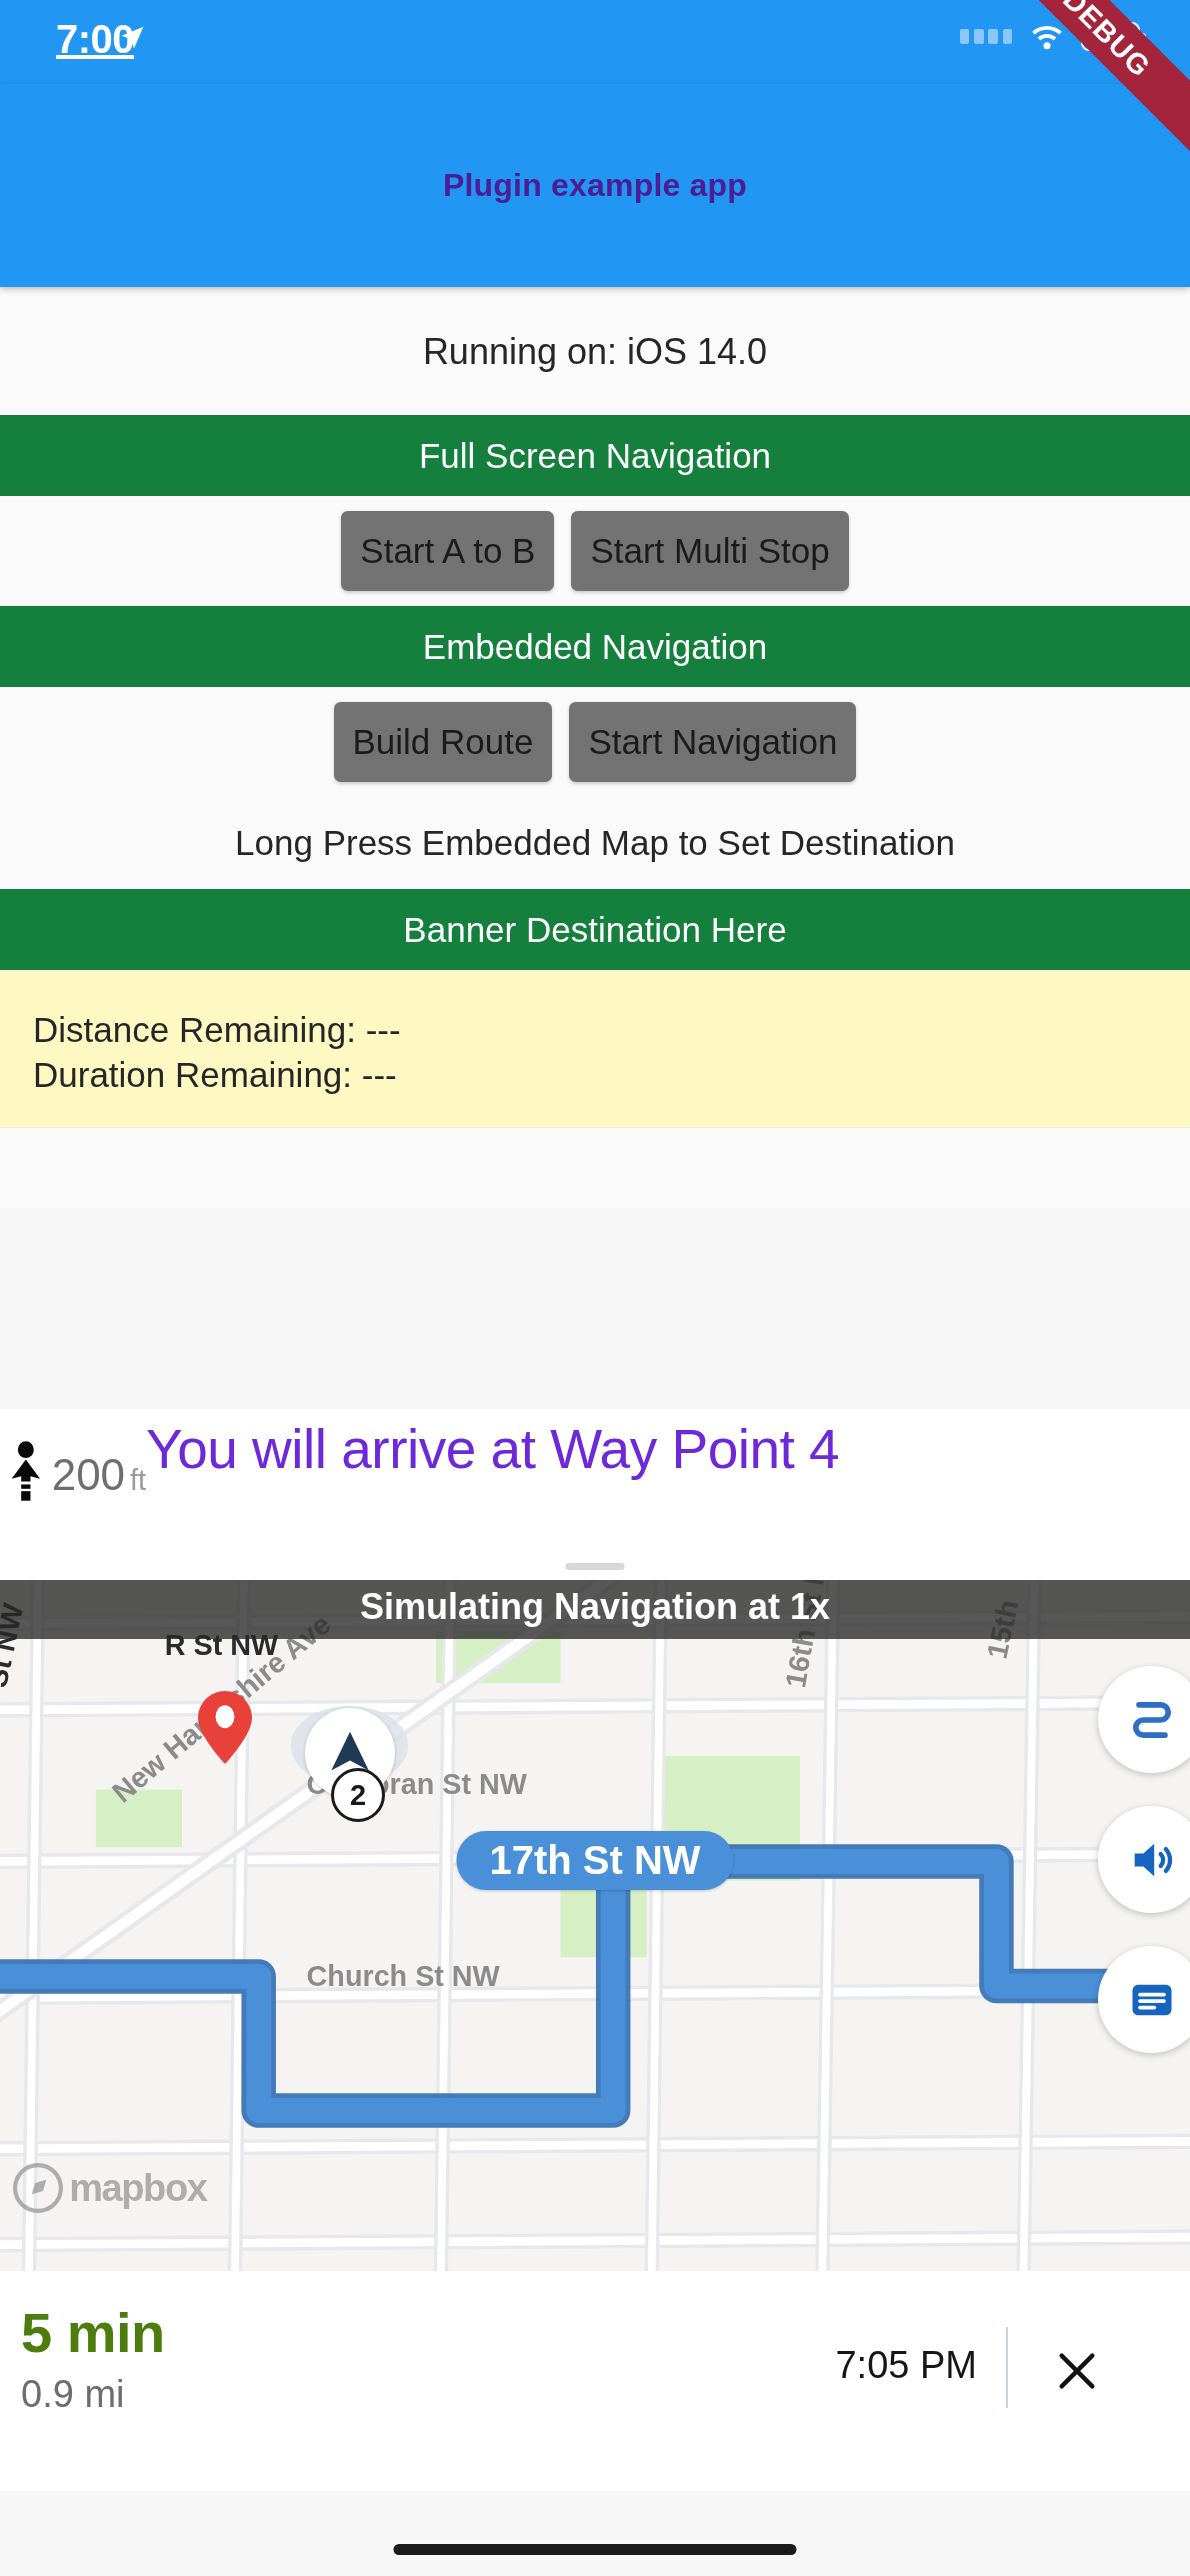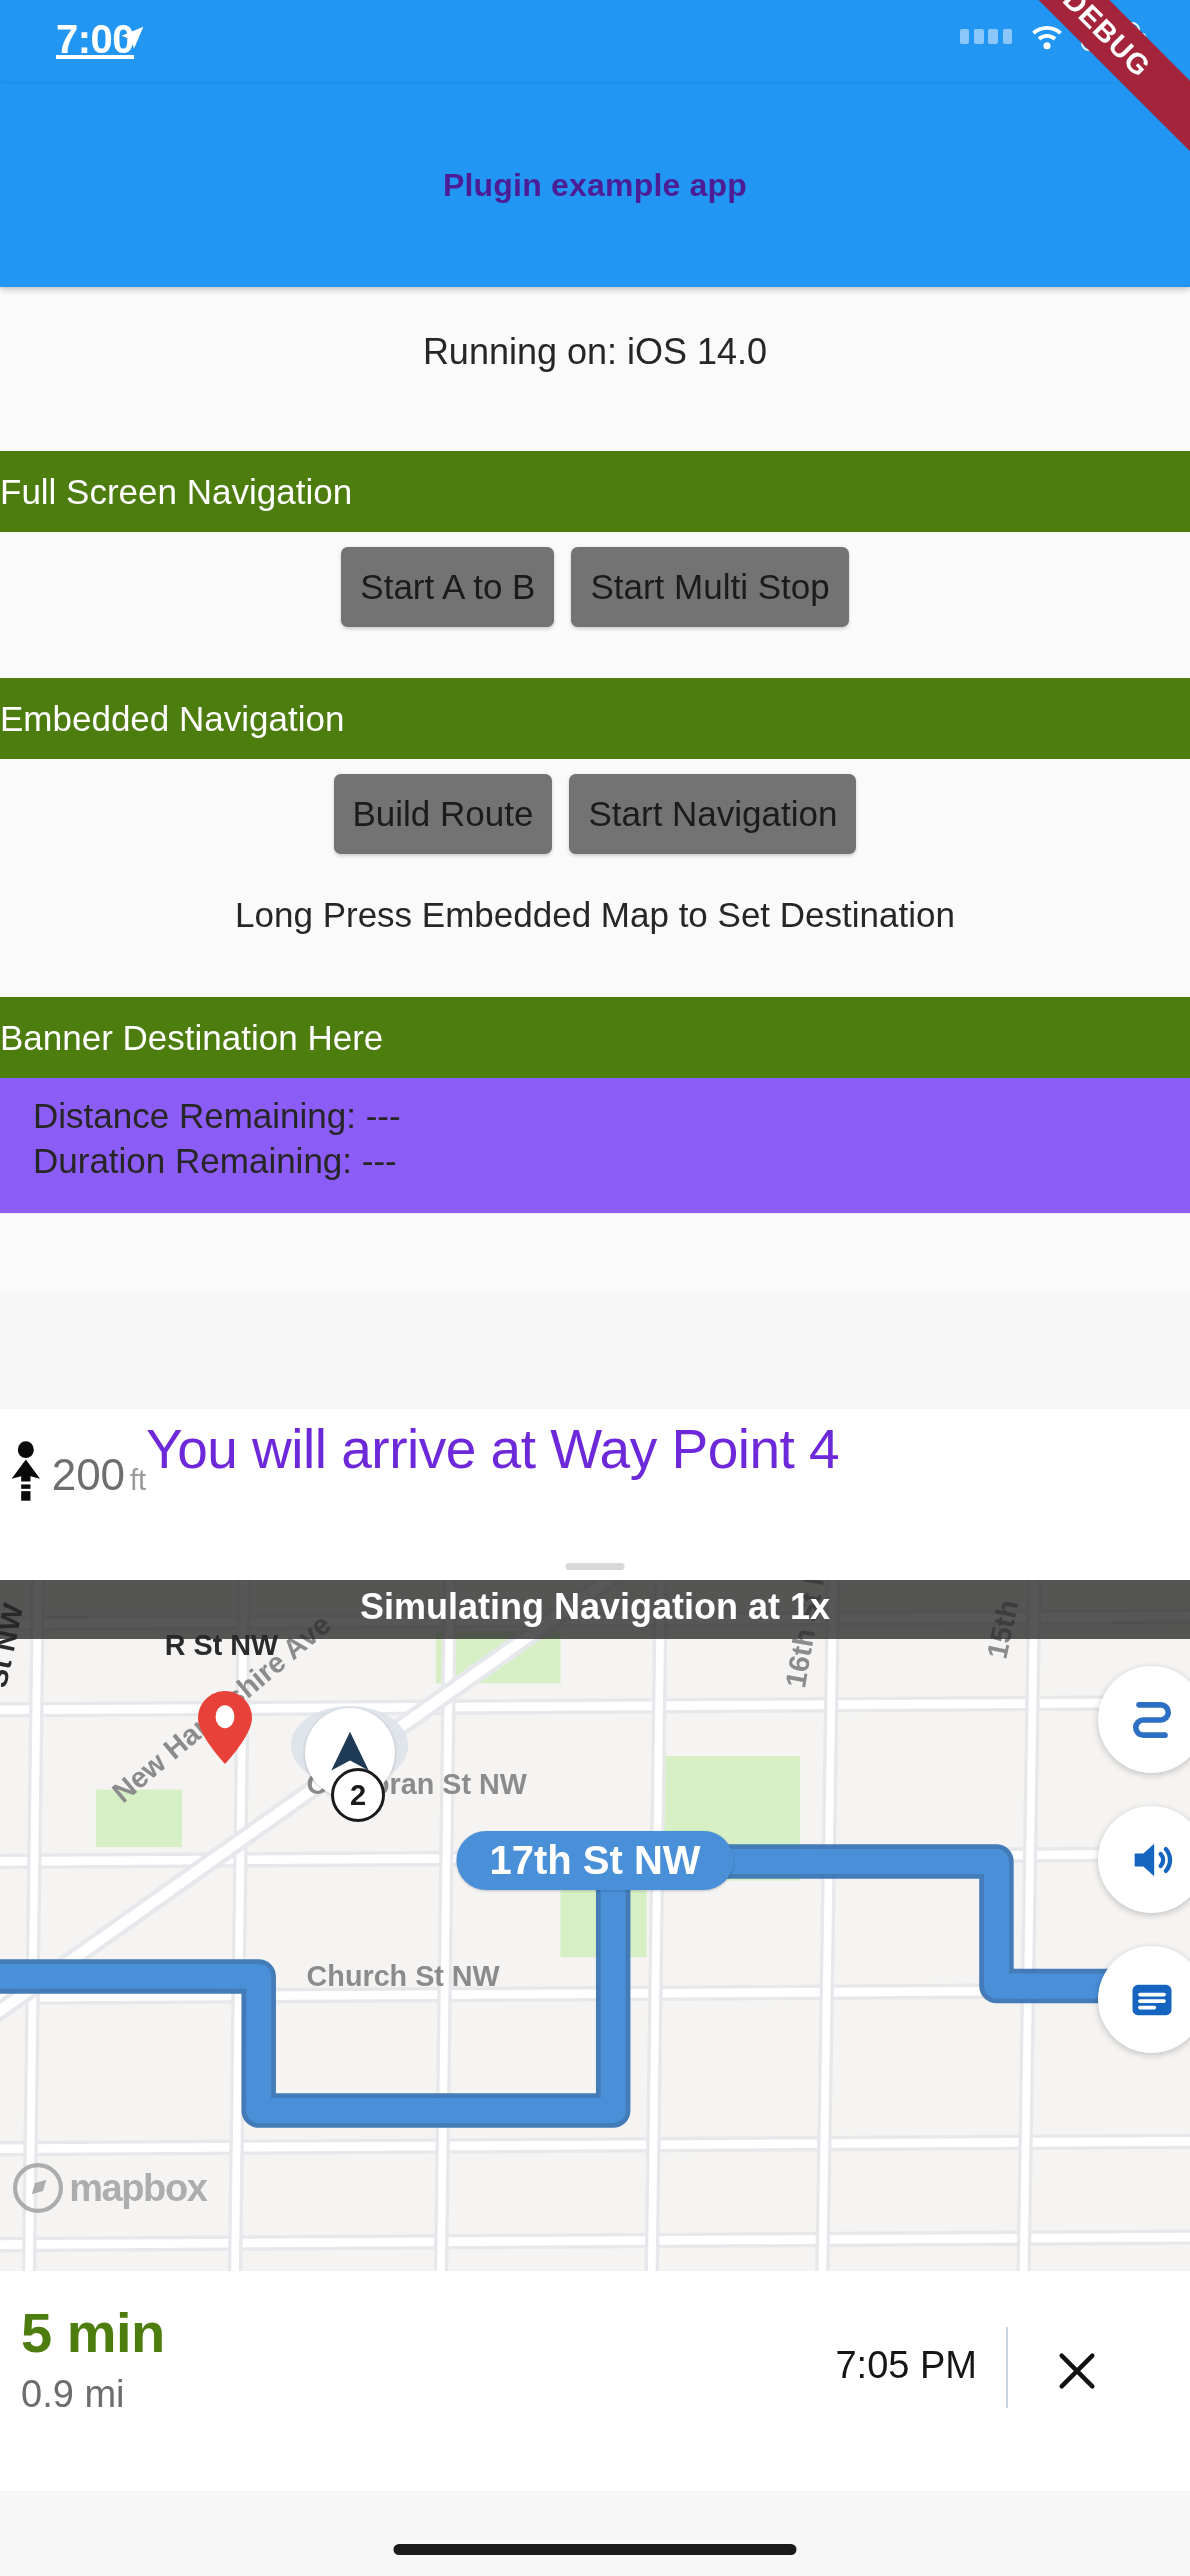--- a/index.html
+++ b/index.html
@@ -100,22 +100,22 @@
   }
   .running-row {
     height: 127px;
     display: flex; align-items: center; justify-content: center;
     background: #fafafa;
   }
   .running-row span { font-size: 36px; color: #262626; }
 
   .section-header {
     height: 81px;
-    background: #4d7c0f;
-    display: flex; align-items: center;  margin-top: 36px;
+    background: #15803d;
+    display: flex; align-items: center; justify-content: center;
   }
   .section-header span {
     color: #ffffff; font-size: 35px;
   }
 
   .btn-row {
     height: 110px;
     display: flex; align-items: center; justify-content: center;
     gap: 17px;
     background: #fafafa;
@@ -136,22 +136,22 @@
   }
 
   .hint-row {
     height: 92px;
     display: flex; align-items: center; justify-content: center;
     background: #fafafa;
   }
   .hint-row span { font-size: 35px; color: #262626; }
 
   .stats-block {
-    background: #8b5cf6;
-    padding: 16px 0 29px 33px;
+    background: #fef9c3;
+    padding: 38px 0 29px 33px;
   }
   .stats-block div {
     font-size: 35px; color: #262626; line-height: 1.28;
   }
   .spacer-block {
     background: #fafafa;
     height: 81px;
     border-top: 1px solid #ececec;
   }
 

